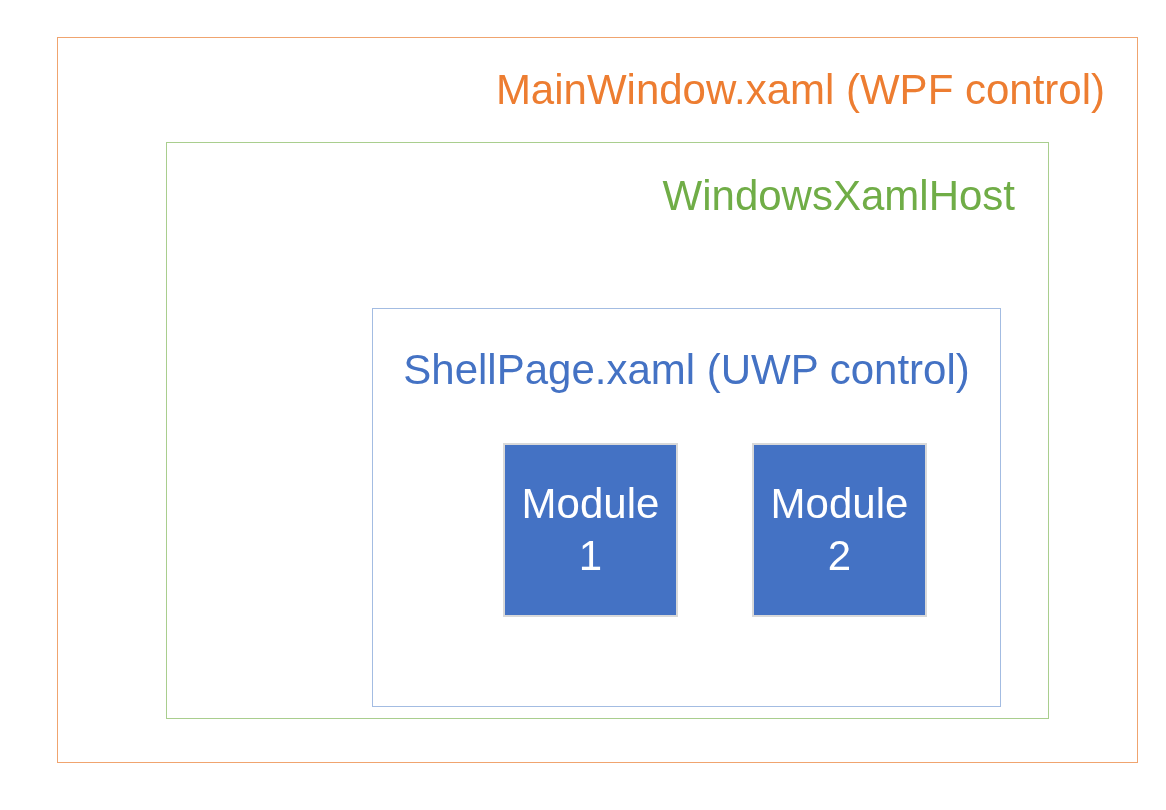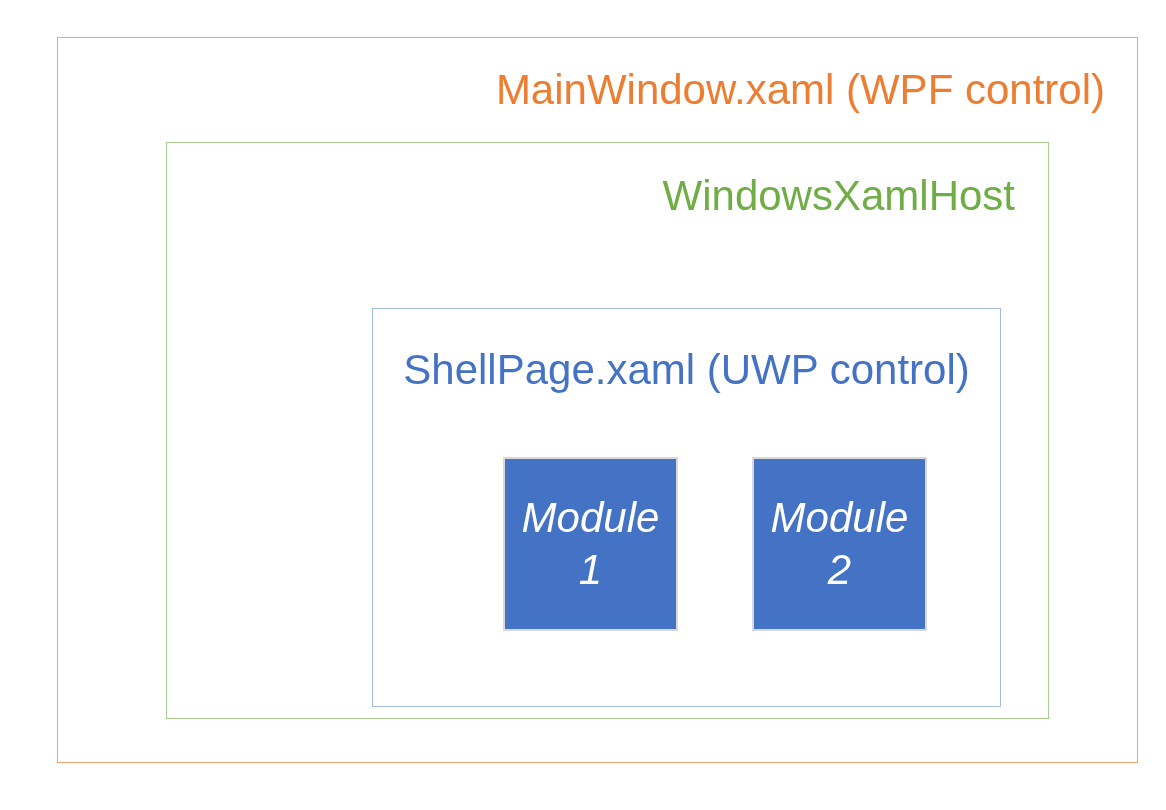--- a/index.html
+++ b/index.html
@@ -59,32 +59,31 @@
   }
   .shellpage-label {
     top: 40px;
     left: 0;
     right: 0;
     text-align: center;
   }
   .module-box {
     position: absolute;
     box-sizing: border-box;
-    top: 148px;
+    top: 134px;
     width: 175px;
     height: 174px;
     border: 2px solid;
     display: flex;
     flex-direction: column;
     align-items: center;
     justify-content: center;
     font-size: 42px;
     line-height: 1.25;
     text-align: center;
-    font-style: italic;
   }
   .module-1 { left: 130px; }
   .module-2 { left: 379px; }
 </style>
 </head>
 <body>
 
 <div class="canvas" style="background: rgb(255, 255, 255);">
 
   <div class="box mainwindow-box" style="border-color: rgb(240, 164, 111);">

